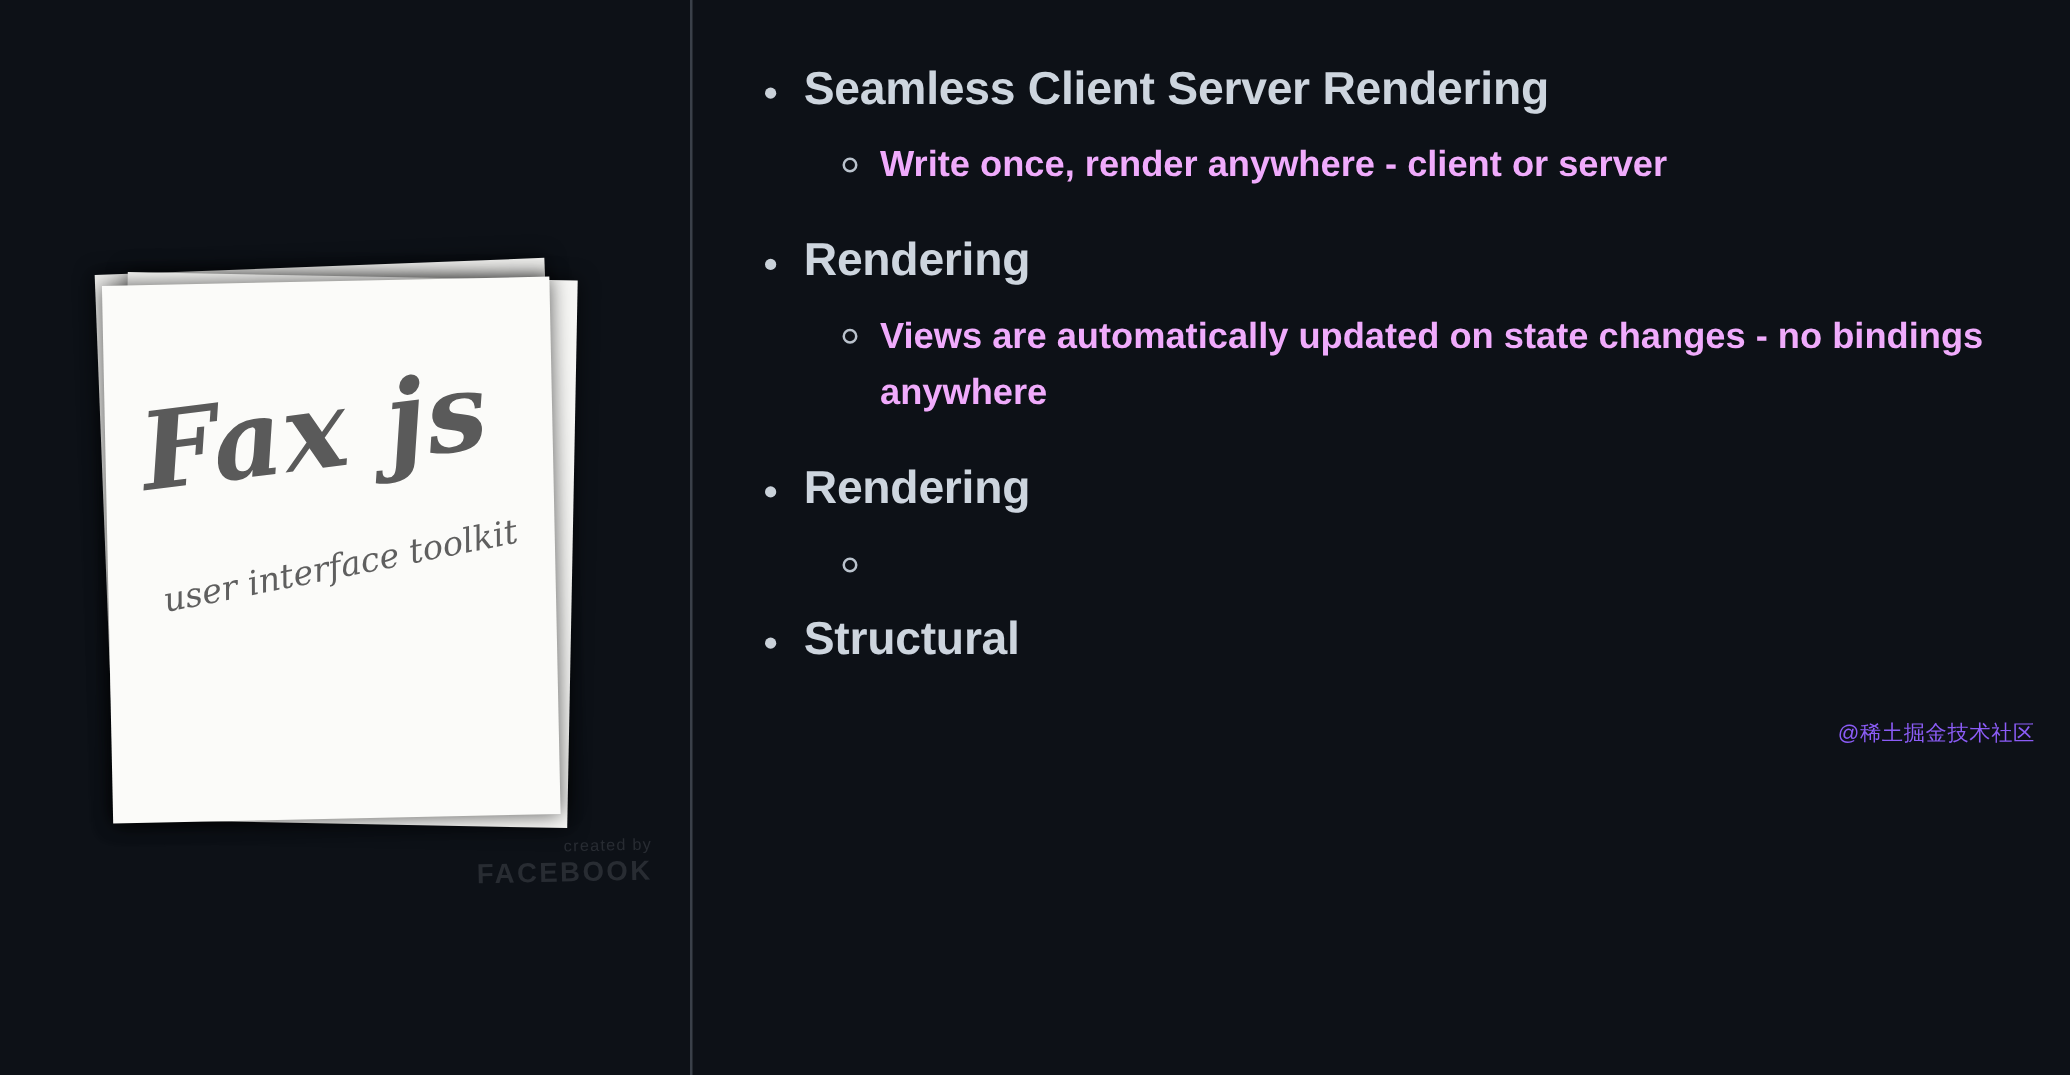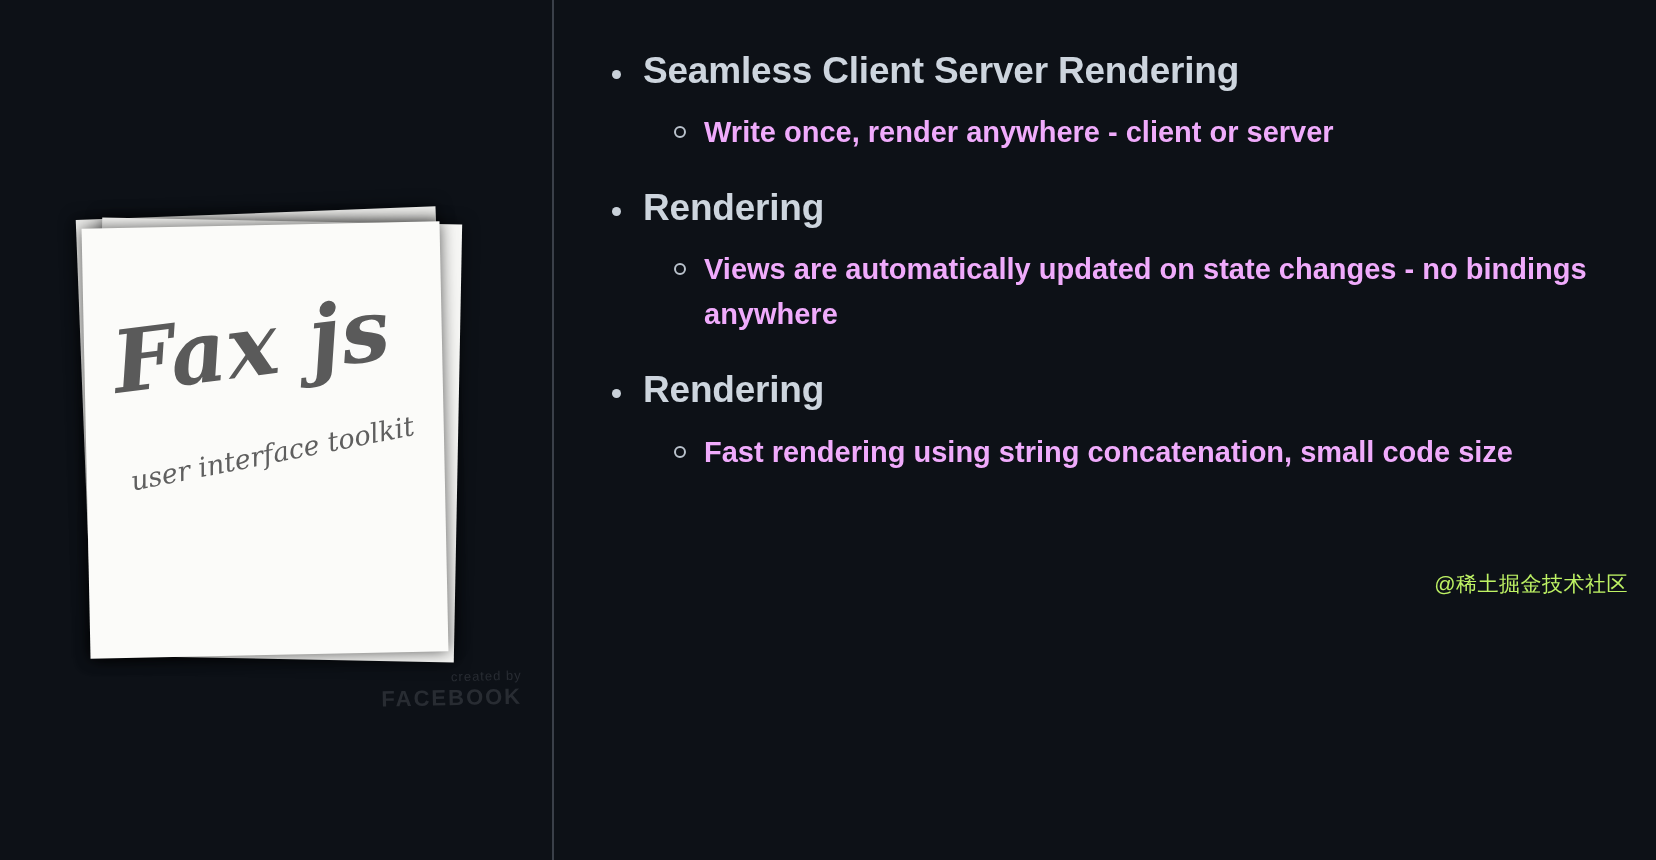--- a/index.html
+++ b/index.html
@@ -161,22 +161,22 @@
     font-size: 29px;
     font-weight: bold;
     color: #f0abfc;
     line-height: 1.55;
     max-width: 960px;
   }
   .watermark {
     position: absolute;
     right: 28px;
     bottom: 18px;
-    font-size: 21px;
-    color: #bef264;
+    font-size: 17px;
+    color: #8b5cf6;
     letter-spacing: 0.5px;
   }
 </style>
 </head>
 <body>
 
 <div class="slide">
 
   <div class="left-panel">
     <div class="logo-stack">
@@ -217,23 +217,26 @@
       </div>
     </div>
 
     <div class="bullet-group">
       <div class="bullet-main">
         <span class="dot-filled"></span>
         <span class="bullet-main-text">Rendering</span>
       </div>
       <div class="bullet-sub">
         <span class="dot-hollow"></span>
-        <span class="bullet-sub-text">Fast rendering using string concatenation, small code size</span>
-      </div>
-    </div>
-
-    <div class="bullet-group">
+      </div>
+    </div>
+
+    <div class="bullet-group">
+      <div class="bullet-main">
+        <span class="dot-filled"></span>
+        <span class="bullet-main-text">Structural</span>
+      </div>
     </div>
 
     <div class="watermark">@稀土掘金技术社区</div>
   </div>
 
 </div>
 
 </body></html>

